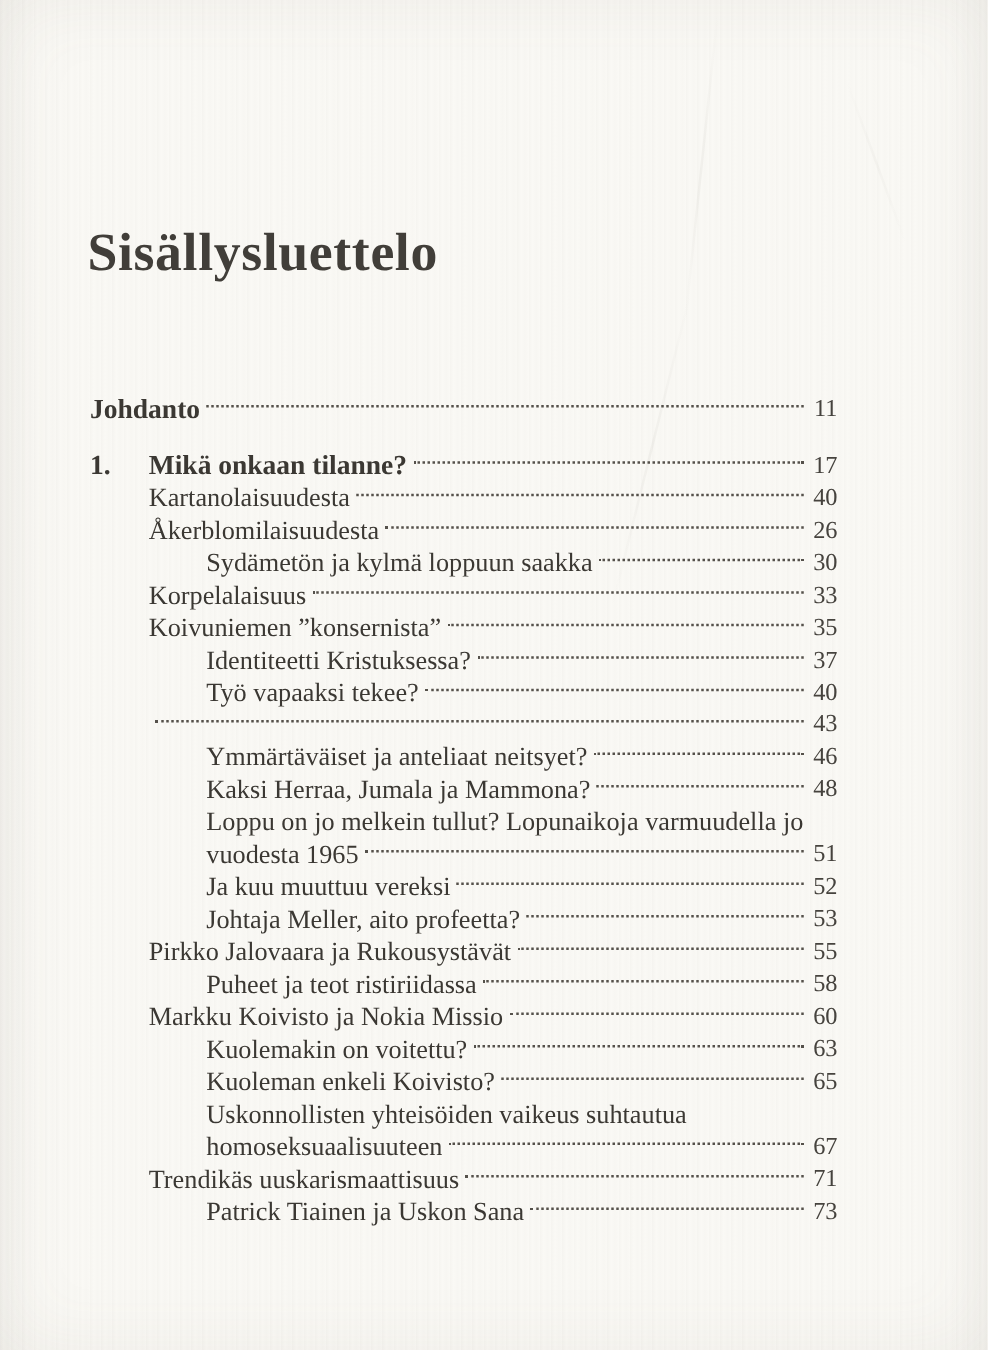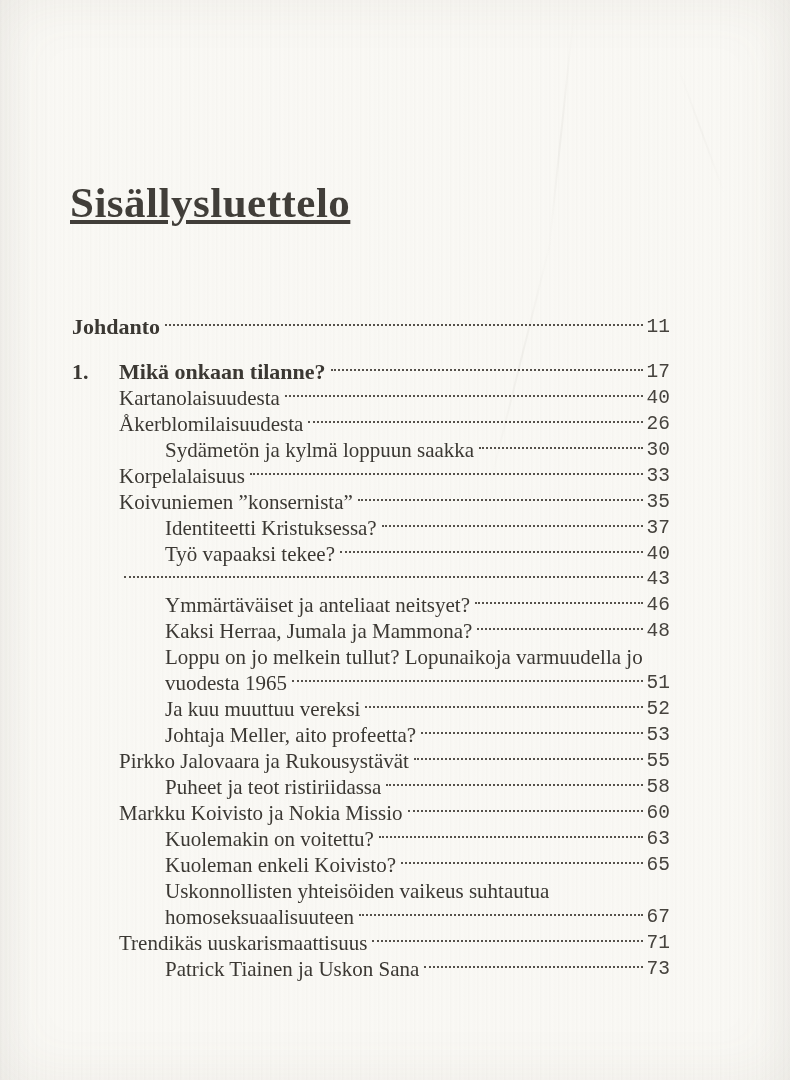--- a/index.html
+++ b/index.html
@@ -41,21 +41,20 @@
 
   .title {
     position: absolute;
     left: 70px;
     top: 178px;
     margin: 0;
     font-size: 43px;
     font-weight: 700;
     letter-spacing: 0.5px;
     color: #413e39;
-    text-decoration: underline;
   }
 
   .toc {
     position: absolute;
     left: 72px;
     top: 314px;
     width: 598px;
     font-size: 21px;
     line-height: 26px;
   }
@@ -75,21 +74,21 @@
     flex: 1 1 auto;
     min-width: 18px;
     margin: 0 2px 5px 5px;
     border-bottom: 2px dotted #55514b;
     height: 0;
   }
   .pageno {
     flex: 0 0 auto;
     min-width: 25px;
     text-align: right;
-    font-family: Liberation Mono, monospace;
+    font-family: Liberation Serif, serif;
     font-size: 19.5px;
     font-weight: 400;
     line-height: 25px;
     color: #46433e;
   }
 </style>
 </head>
 <body>
 
 <div class="paper">

